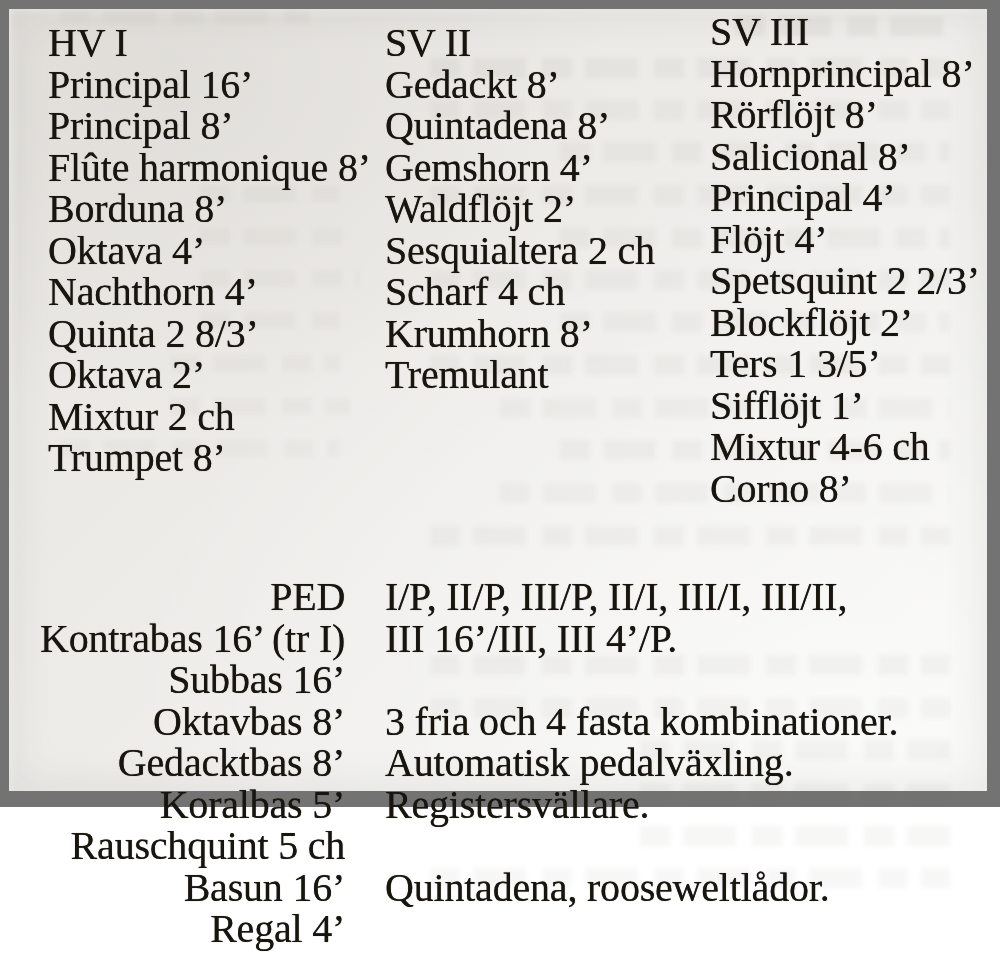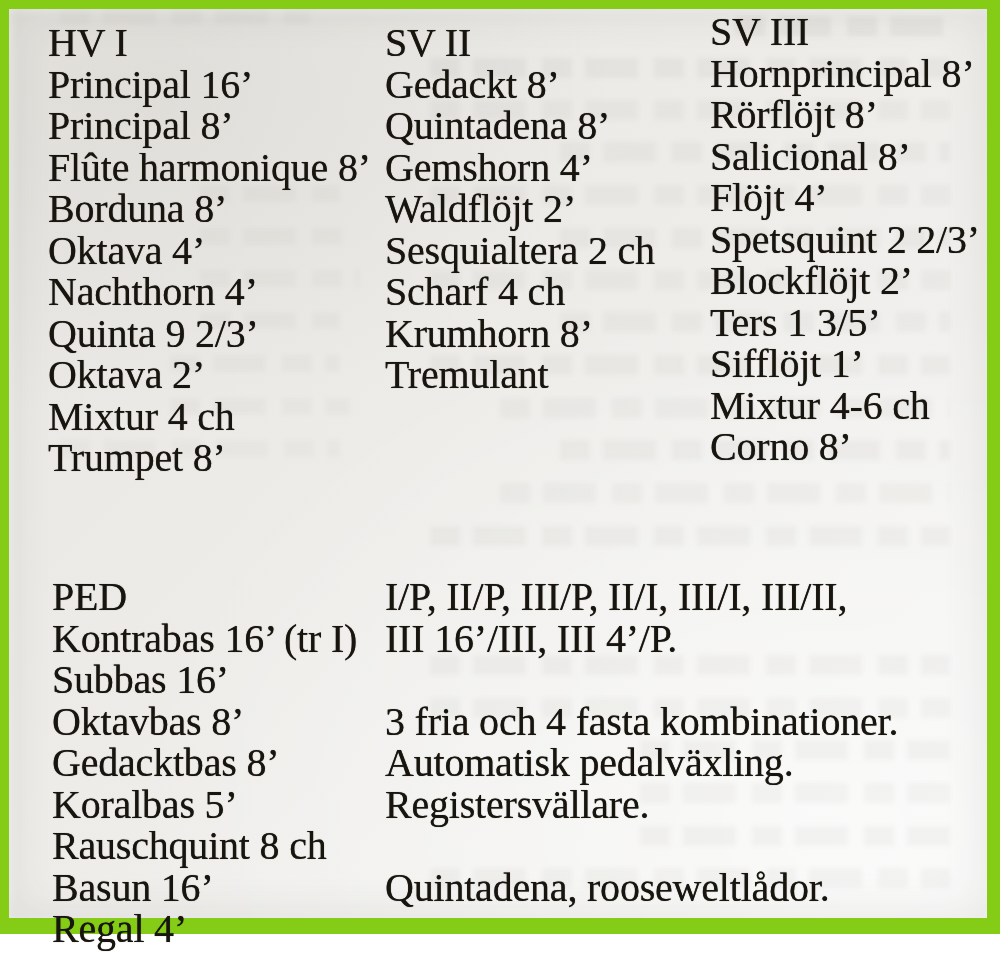--- a/index.html
+++ b/index.html
@@ -3,22 +3,22 @@
 <meta charset="utf-8">
 <style>
   html, body { margin: 0; padding: 0; }
   body {
     width: 1000px; height: 970px;
     font-family: "Liberation Serif", "DejaVu Serif", serif;
     overflow: hidden;
   }
   .scan-frame {
     position: relative;
-    width: 1000px; height: 934px;
-    background: #84cc16;
+    width: 1000px; height: 807px;
+    background: #737373;
   }
   .paper {
     position: absolute;
     left: 9px; top: 9px; right: 13px; bottom: 16px;
     background:
       radial-gradient(1200px 900px at 85% 90%, rgba(255,255,255,0.55), rgba(255,255,255,0) 60%),
       radial-gradient(700px 500px at 15% 10%, rgba(180,176,168,0.18), rgba(180,176,168,0) 65%),
       linear-gradient(135deg, #e8e6e2 0%, #edecE9 45%, #f6f6f5 100%);
     box-shadow: inset 0 0 46px rgba(60,55,48,0.10), inset 3px 2px 8px rgba(255,255,255,0.5);
   }
@@ -81,60 +81,61 @@
   </div>
 
   <div class="ink" style="left:48px; top:22px;">
     <div class="line">HV I</div>
     <div class="line">Principal 16’</div>
     <div class="line">Principal 8’</div>
     <div class="line">Flûte harmonique 8’</div>
     <div class="line">Borduna 8’</div>
     <div class="line">Oktava 4’</div>
     <div class="line">Nachthorn 4’</div>
-    <div class="line">Quinta 9 2/3’</div>
+    <div class="line">Quinta 2 8/3’</div>
     <div class="line">Oktava 2’</div>
-    <div class="line">Mixtur 4 ch</div>
+    <div class="line">Mixtur 2 ch</div>
     <div class="line">Trumpet 8’</div>
   </div>
 
   <div class="ink" style="left:385px; top:22px;">
     <div class="line">SV II</div>
     <div class="line">Gedackt 8’</div>
     <div class="line">Quintadena 8’</div>
     <div class="line">Gemshorn 4’</div>
     <div class="line">Waldflöjt 2’</div>
     <div class="line">Sesquialtera 2 ch</div>
     <div class="line">Scharf 4 ch</div>
     <div class="line">Krumhorn 8’</div>
     <div class="line">Tremulant</div>
   </div>
 
   <div class="ink" style="left:710px; top:11px;">
     <div class="line">SV III</div>
     <div class="line">Hornprincipal 8’</div>
     <div class="line">Rörflöjt 8’</div>
     <div class="line">Salicional 8’</div>
+    <div class="line">Principal 4’</div>
     <div class="line">Flöjt 4’</div>
     <div class="line">Spetsquint 2 2/3’</div>
     <div class="line">Blockflöjt 2’</div>
     <div class="line">Ters 1 3/5’</div>
     <div class="line">Sifflöjt 1’</div>
     <div class="line">Mixtur 4-6 ch</div>
     <div class="line">Corno 8’</div>
   </div>
 
-  <div class="ink" style="left:52px; top:576px;">
+  <div class="ink" style="left:40px; top:576px;text-align:right;">
     <div class="line">PED</div>
     <div class="line">Kontrabas 16’ (tr I)</div>
     <div class="line">Subbas 16’</div>
     <div class="line">Oktavbas 8’</div>
     <div class="line">Gedacktbas 8’</div>
     <div class="line">Koralbas 5’</div>
-    <div class="line">Rauschquint 8 ch</div>
+    <div class="line">Rauschquint 5 ch</div>
     <div class="line">Basun 16’</div>
     <div class="line">Regal 4’</div>
   </div>
 
   <div class="ink" style="left:385px; top:576px;">
     <div class="line">I/P, II/P, III/P, II/I, III/I, III/II,</div>
     <div class="line">III 16’/III, III 4’/P.</div>
     <div class="line"></div>
     <div class="line">3 fria och 4 fasta kombinationer.</div>
     <div class="line">Automatisk pedalväxling.</div>

